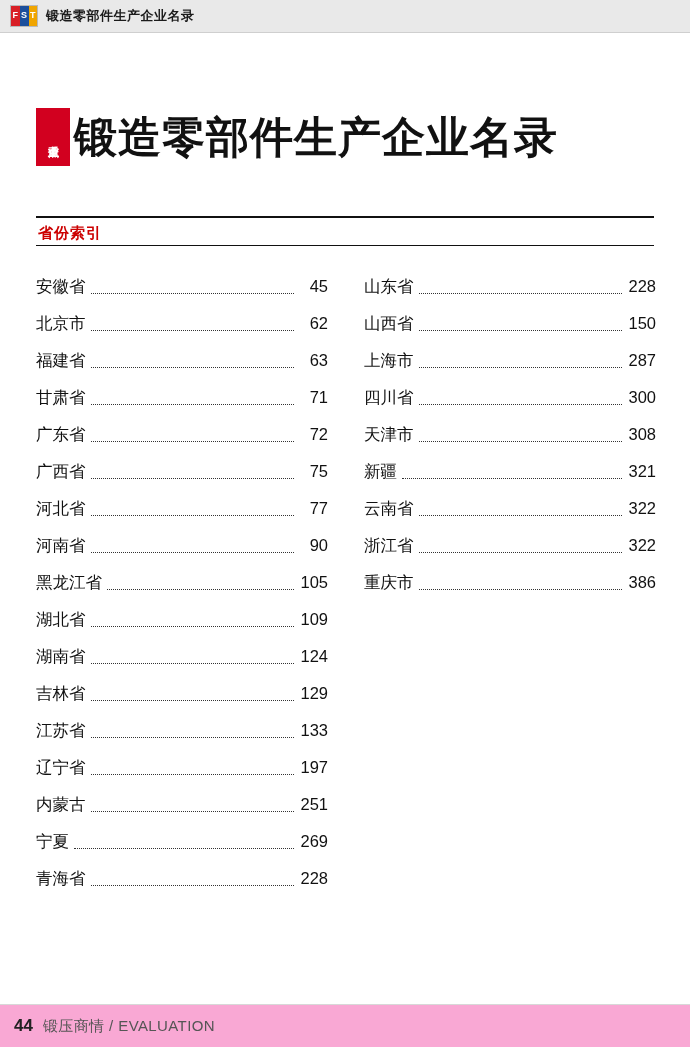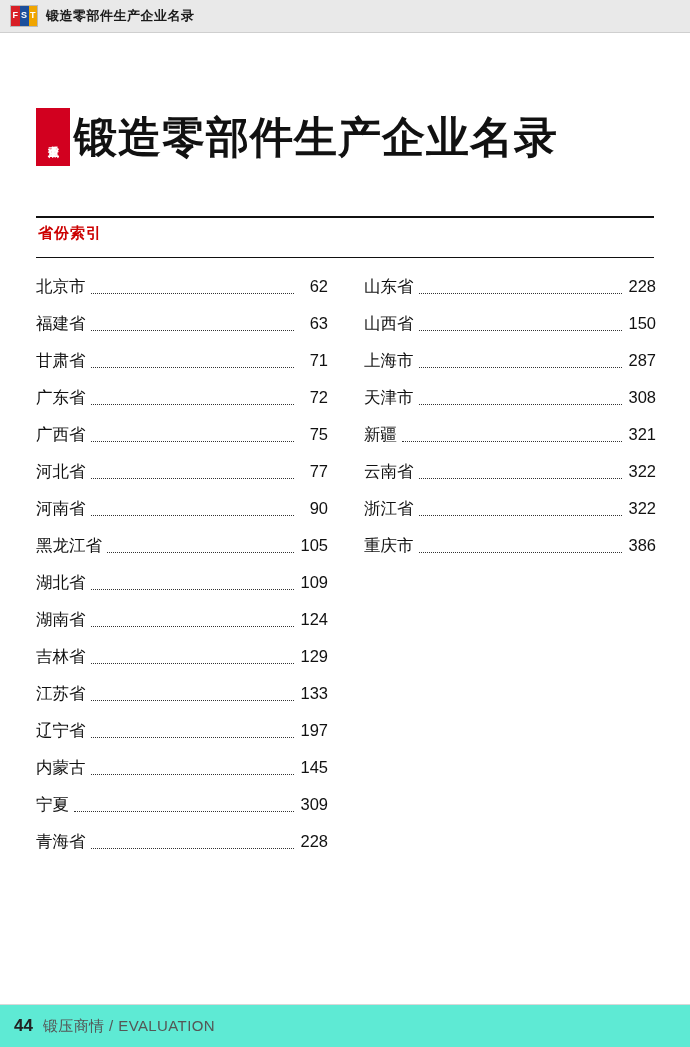--- a/index.html
+++ b/index.html
@@ -97,21 +97,21 @@
   }
 
   
   .section-head {
     position: absolute;
     top: 216px;
     left: 36px;
     width: 618px;
     border-top: 2px solid #111111;
     border-bottom: 1.5px solid #111111;
-    padding: 6px 0 14px 2px;
+    padding: 6px 0 2px 2px;
     box-sizing: border-box;
   }
   .section-head-label {
     color: #cc0000;
     font-size: 15px;
     font-weight: bold;
     letter-spacing: 1px;
   }
 
   
@@ -152,21 +152,21 @@
     text-align: right;
   }
 
   
   .footer {
     position: absolute;
     left: 0;
     bottom: 0;
     width: 690px;
     height: 42px;
-    background: #5eead4;
+    background: #f9a8d4;
     border-top: 1px solid #d8d8d8;
     display: flex;
     align-items: center;
   }
   .footer-page {
     font-size: 17px;
     font-weight: bold;
     color: #222222;
     margin-left: 14px;
     margin-right: 10px;
@@ -194,20 +194,25 @@
   <div class="title-main">锻造零部件生产企业名录</div>
 </div>
 
 <div class="section-head">
   <span class="section-head-label">省份索引</span>
 </div>
 
 <div class="index-wrap">
   <div class="index-col">
     <div class="entry">
+      <span class="entry-name">安徽省</span>
+      <span class="entry-dots"></span>
+      <span class="entry-page">45</span>
+    </div>
+    <div class="entry">
       <span class="entry-name">北京市</span>
       <span class="entry-dots"></span>
       <span class="entry-page">62</span>
     </div>
     <div class="entry">
       <span class="entry-name">福建省</span>
       <span class="entry-dots"></span>
       <span class="entry-page">63</span>
     </div>
     <div class="entry">
@@ -261,26 +266,26 @@
       <span class="entry-page">133</span>
     </div>
     <div class="entry">
       <span class="entry-name">辽宁省</span>
       <span class="entry-dots"></span>
       <span class="entry-page">197</span>
     </div>
     <div class="entry">
       <span class="entry-name">内蒙古</span>
       <span class="entry-dots"></span>
-      <span class="entry-page">145</span>
+      <span class="entry-page">251</span>
     </div>
     <div class="entry">
       <span class="entry-name">宁夏</span>
       <span class="entry-dots"></span>
-      <span class="entry-page">309</span>
+      <span class="entry-page">269</span>
     </div>
     <div class="entry">
       <span class="entry-name">青海省</span>
       <span class="entry-dots"></span>
       <span class="entry-page">228</span>
     </div>
   </div>
 
   <div class="index-col">
     <div class="entry">
@@ -290,20 +295,25 @@
     </div>
     <div class="entry">
       <span class="entry-name">山西省</span>
       <span class="entry-dots"></span>
       <span class="entry-page">150</span>
     </div>
     <div class="entry">
       <span class="entry-name">上海市</span>
       <span class="entry-dots"></span>
       <span class="entry-page">287</span>
+    </div>
+    <div class="entry">
+      <span class="entry-name">四川省</span>
+      <span class="entry-dots"></span>
+      <span class="entry-page">300</span>
     </div>
     <div class="entry">
       <span class="entry-name">天津市</span>
       <span class="entry-dots"></span>
       <span class="entry-page">308</span>
     </div>
     <div class="entry">
       <span class="entry-name">新疆</span>
       <span class="entry-dots"></span>
       <span class="entry-page">321</span>

